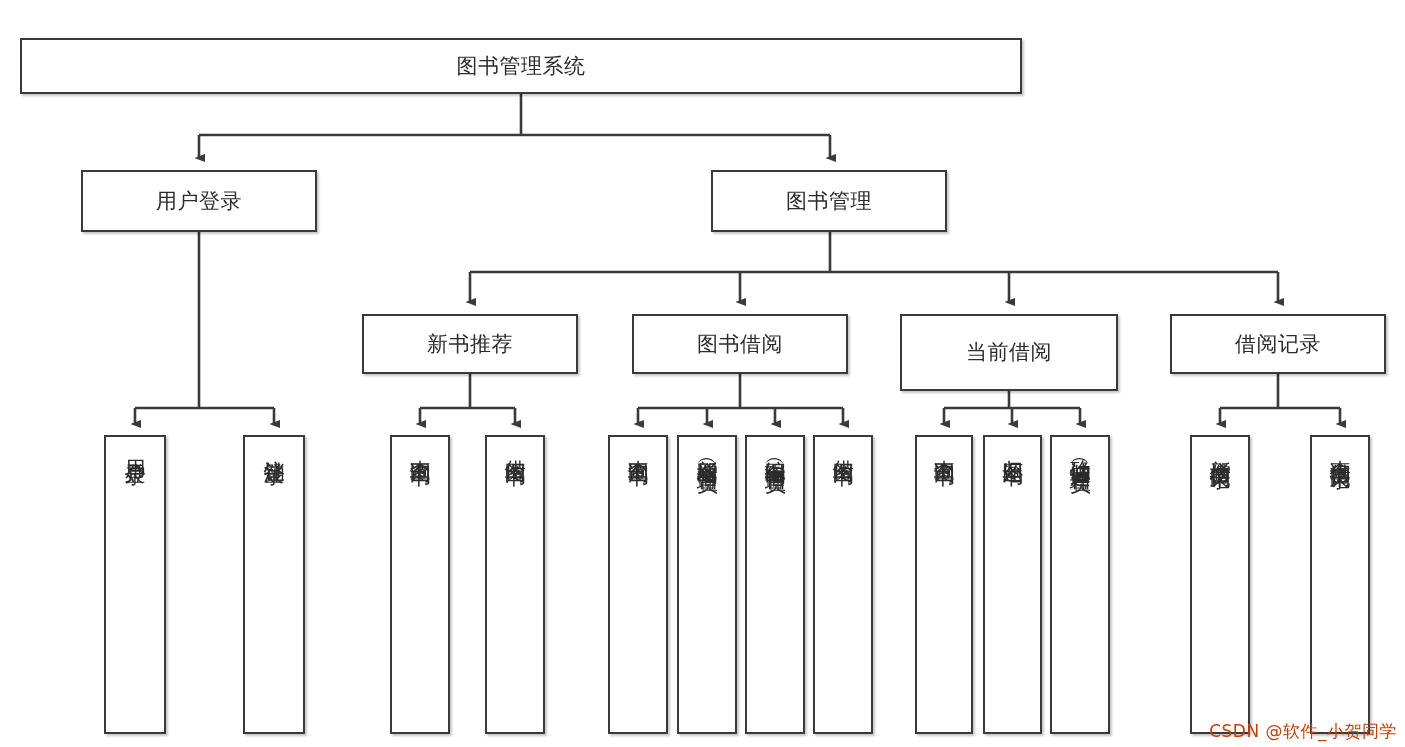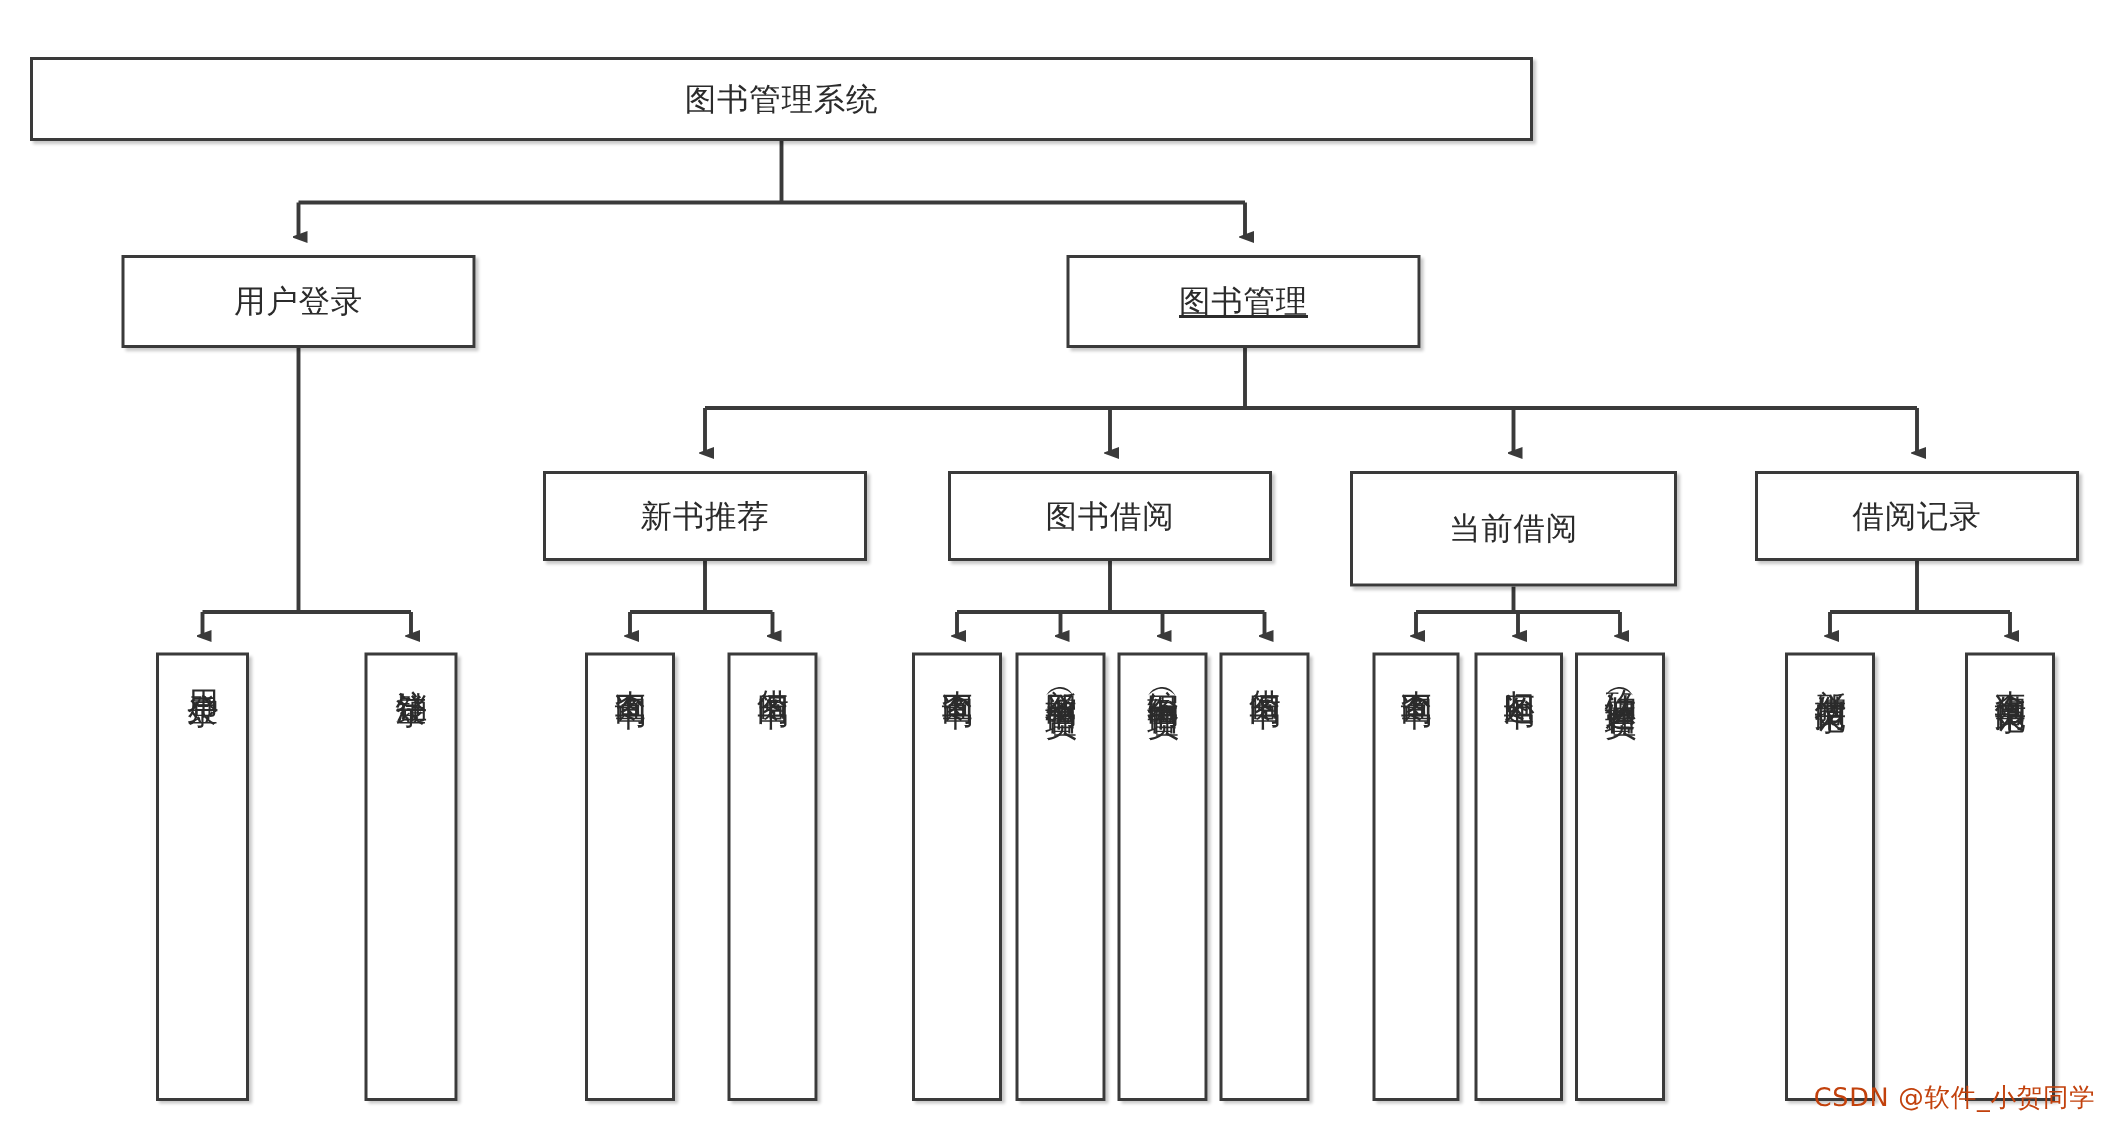--- a/index.html
+++ b/index.html
@@ -126,21 +126,21 @@
     </g>
   </svg>
 
   <div class="node" id="node-root" style="left: 20px; top: 12px; width: 1002px; height: 56px; margin-top: 26px;">
     <span class="node-label">图书管理系统</span>
   </div>
 
   <div class="node" id="node-l2-0" style="left: 81px; top: 170px; width: 236px; height: 62px;">
     <span class="node-label">用户登录</span>
   </div>
-  <div class="node" id="node-l2-1" style="left: 711px; top: 170px; width: 236px; height: 62px; text-decoration: underline;">
+  <div class="node" id="node-l2-1" style="left: 711px; top: 170px; width: 236px; height: 62px;">
     <span class="node-label">图书管理</span>
   </div>
 
   <div class="node" id="node-l3-0" style="left: 362px; top: 314px; width: 216px; height: 60px;">
     <span class="node-label">新书推荐</span>
   </div>
   <div class="node" id="node-l3-1" style="left: 632px; top: 314px; width: 216px; height: 60px; text-align: right;">
     <span class="node-label">图书借阅</span>
   </div>
   <div class="node" id="node-l3-2" style="left: 900px; top: 314px; width: 218px; height: 77px;">

